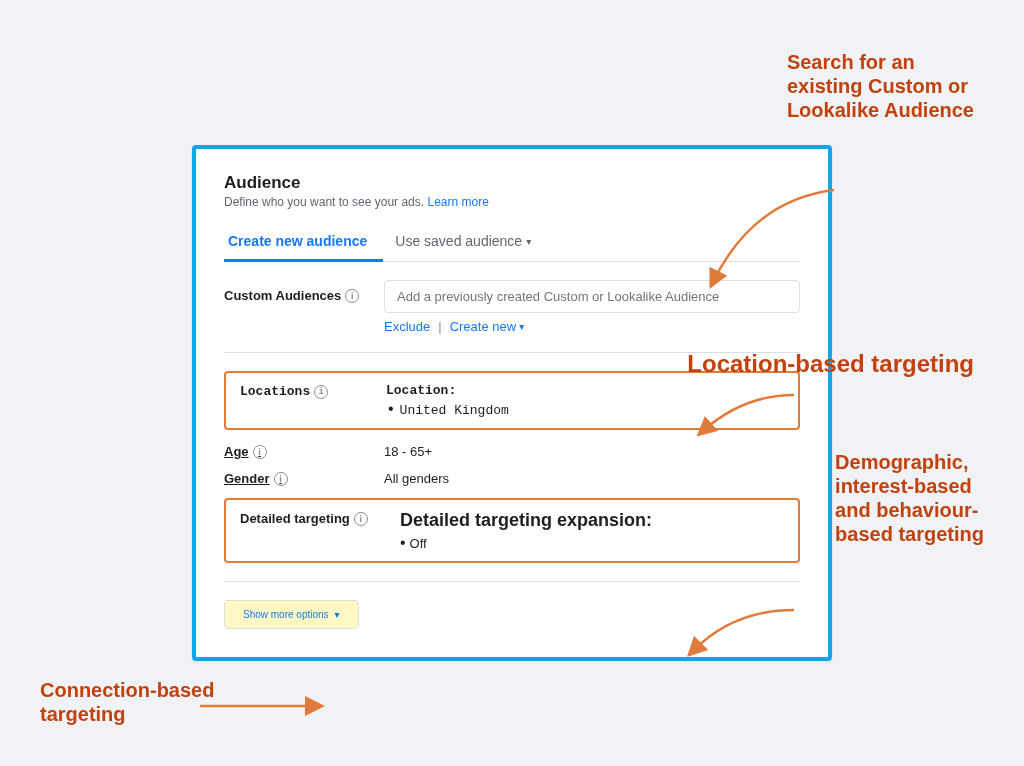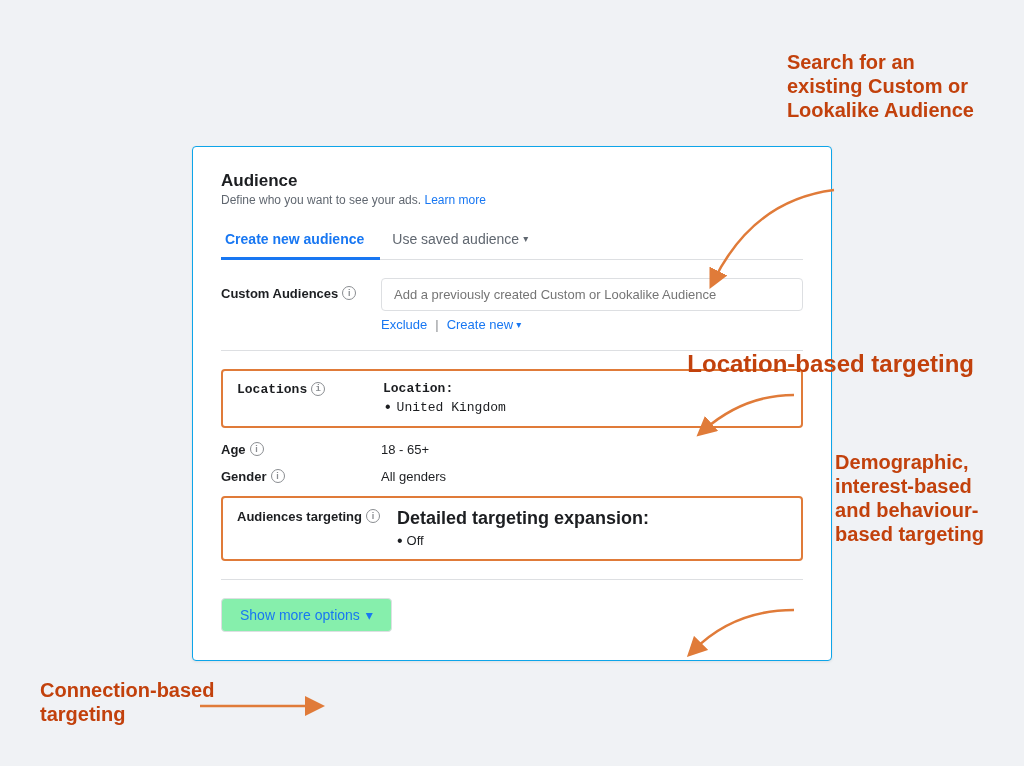--- a/index.html
+++ b/index.html
@@ -17,21 +17,21 @@
     .page-wrapper {
       position: relative;
       width: 1024px;
       min-height: 766px;
       display: flex;
       justify-content: center;
       align-items: center;
     }
     .card {
       background: #fff;
-      border: 1px solid #0ea5e9;
+      border: 4px solid #0ea5e9;
       border-radius: 4px;
       padding: 24px 28px 28px 28px;
       width: 640px;
       position: relative;
       z-index: 2;
       box-shadow: 0 1px 3px rgba(0,0,0,0.08);
     }
     .section-title {
       font-size: 17px;
       font-weight: 700;
@@ -210,22 +210,23 @@
       display: flex;
       align-items: center;
       margin-bottom: 12px;
     }
     .age-gender-label {
       font-size: 13px;
       font-weight: 700;
       color: #1c1e21;
       min-width: 160px;
       display: flex;
-      align-items: flex-start;
-      gap: 4px;
+      align-items: flex-end;
+      gap: 4px;
+      text-decoration: underline;
     }
     .age-gender-value {
       font-size: 13px;
       color: #1c1e21;
     }
     
     .detailed-box {
       border: 2px solid #e07b39;
       border-radius: 4px;
       padding: 10px 14px;
@@ -259,23 +260,23 @@
     }
     
     .show-more-btn {
       display: flex;
       align-items: center;
       justify-content: center;
       gap: 6px;
       border: 1px solid #dddfe2;
       border-radius: 4px;
       padding: 8px 18px;
-      background: #86efac;
+      background: #fef9c3;
       color: #1877f2;
-      font-size: 14px;
+      font-size: 10px;
       font-weight: 500;
       cursor: pointer;
       margin-top: 6px;
     }
     
     .annotation {
       position: absolute;
       pointer-events: none;
       z-index: 10;
     }
@@ -360,21 +361,21 @@
     <div class="age-gender-row">
       <div class="age-gender-label">
         <span>Gender</span>
         <span class="info-icon">i</span>
       </div>
       <div class="age-gender-value">All genders</div>
     </div>
 
     <div class="detailed-box">
       <div class="detailed-label">
-        <span>Audiences targeting</span>
+        <span>Detailed targeting</span>
         <span class="info-icon">i</span>
       </div>
       <div class="detailed-content">
         <div class="det-title">Detailed targeting expansion:</div>
         <div class="det-item">
           <span class="bullet">•</span>
           <span>Off</span>
         </div>
       </div>
     </div>

